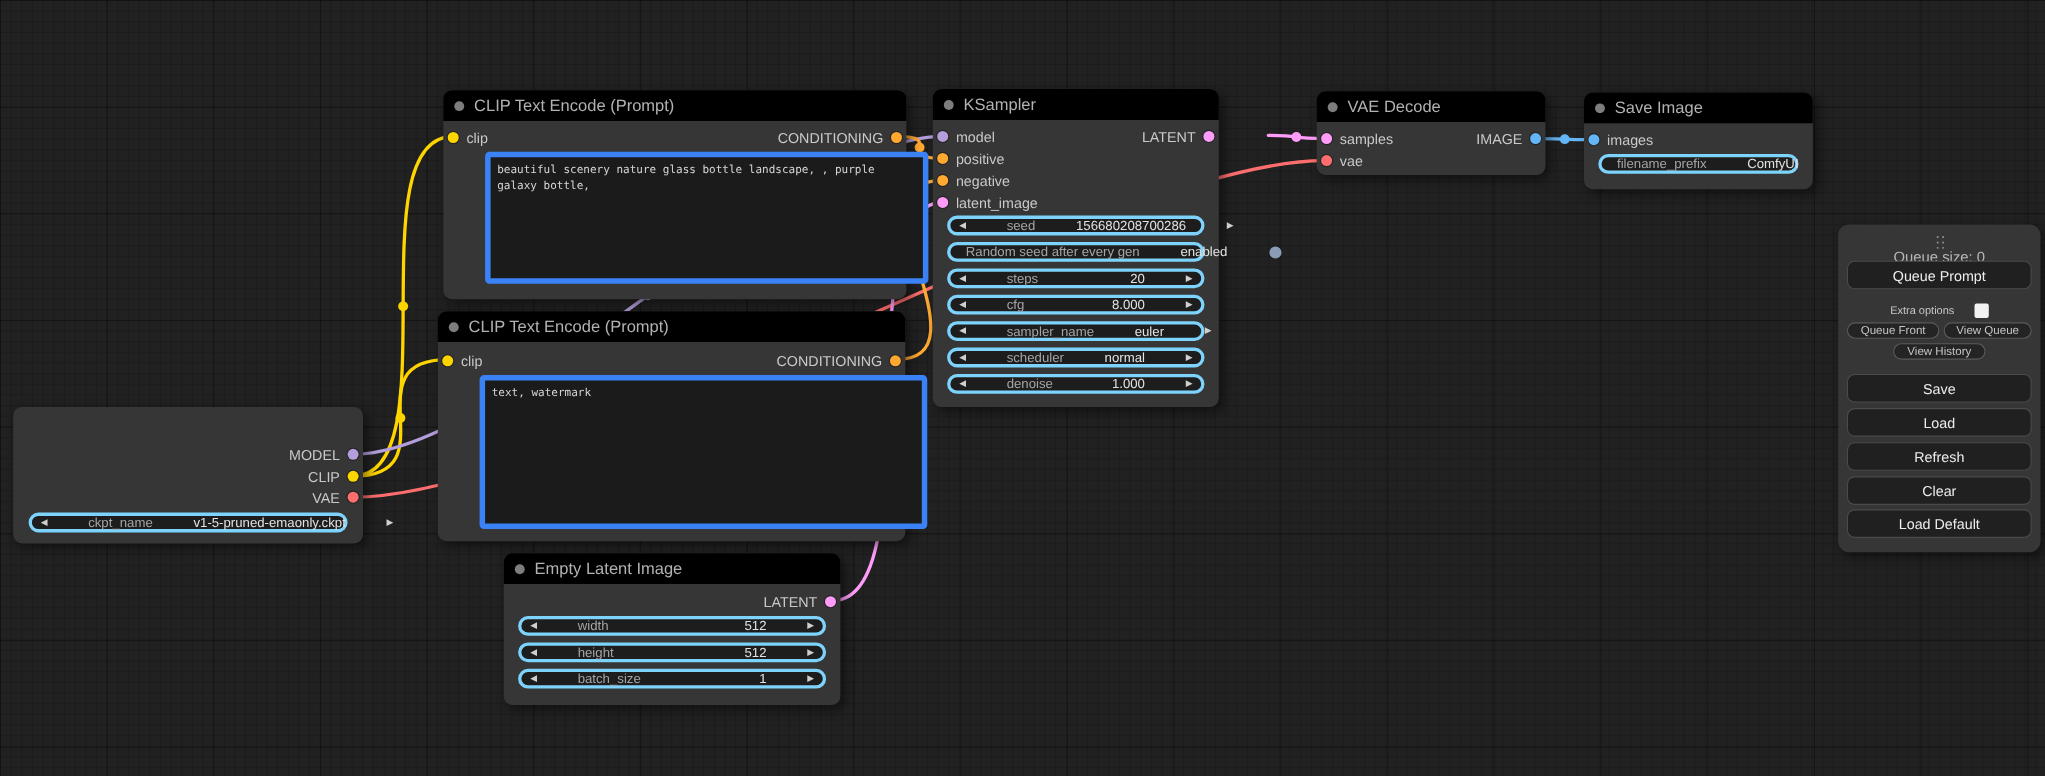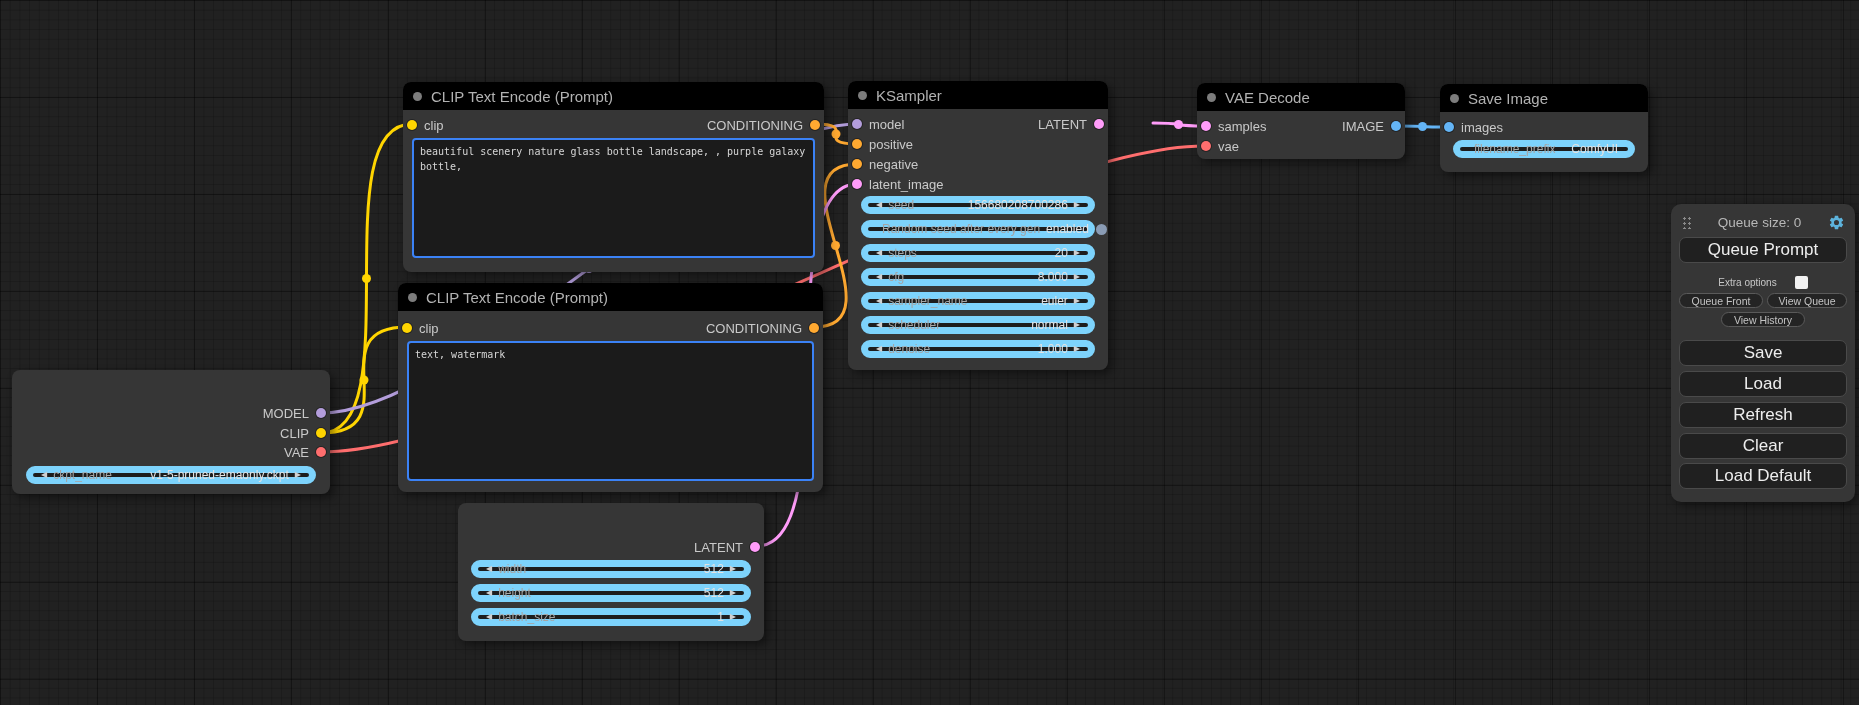--- a/index.html
+++ b/index.html
@@ -25,48 +25,48 @@
     font-size:15px;color:#b2b2b2;
   }
   .tdot{width:9px;height:9px;border-radius:50%;background:#7d7d7d;margin:0 9px 0 10px;flex:0 0 auto;}
   .prow{position:absolute;height:20px;display:flex;align-items:center;gap:7px;font-size:13px;color:#c9c9c9;}
   .prow.in{left:4px;}
   .prow.out{right:4px;justify-content:space-between;}
   .pin{width:10px;height:10px;border-radius:50%;flex:0 0 auto;box-shadow:0 0 0 1px rgba(0,0,0,.35);}
   .c-model{background:#B39DDB;} .c-clip{background:#FFD500;} .c-vae{background:#FF6E6E;}
   .c-cond{background:#FFA931;} .c-latent{background:#FF9CF9;} .c-image{background:#64B5F6;}
   .widget{
-    position:absolute;height:18px;background:#1d1d1d;border:7px solid #7dd3fc;border-radius:10px;
-    display:flex;align-items:center;font-size:12px;box-sizing:border-box;padding:0 8px;
+    position:absolute;height:18px;background:#1d1d1d;border:3px solid #7dd3fc;border-radius:10px;
+    display:flex;align-items:center;font-size:12px;box-sizing:border-box;padding:0 8px;gap:31px;
   }
   .warrow{font-size:8px;color:#cfcfcf;flex:0 0 auto;line-height:1;}
   .wlabel{color:#a5a5a5;margin:0 6px;white-space:nowrap;}
   .wvalue{color:#e2e2e2;margin-left:auto;padding-right:6px;white-space:nowrap;}
   .widget.no-arrows .wvalue{padding-right:2px;}
   .toggle{width:11px;height:11px;border-radius:50%;background:#8a9cb5;flex:0 0 auto;margin-left:5px;}
   .textbox{
-    position:absolute;background:#1b1b1b;border:2px solid #3b82f6;border-radius:4px;
+    position:absolute;background:#1b1b1b;border:5px solid #3b82f6;border-radius:4px;
     font-family:"DejaVu Sans Mono",monospace;font-size:10px;line-height:15px;color:#d6d6d6;
-    padding:4px 6px;box-sizing:border-box;white-space:pre-wrap;word-break:break-word;overflow:hidden;
+    padding:4px 6px;box-sizing:border-box;white-space:pre-wrap;word-break:break-word;overflow:hidden;margin-left:29px;
   }
   
   #queue-panel{
     position:absolute;left:1671px;top:204px;width:184px;height:298px;z-index:3;
     background:#363636;border-radius:10px;box-shadow:4px 4px 10px rgba(0,0,0,.45);
   }
   .qbtn{
     position:absolute;left:8px;right:8px;height:26px;background:#202020;border:1px solid #4a4a4a;
-    border-radius:7px;color:#ededed;font-size:17px;display:flex;align-items:center;justify-content:center;
+    border-radius:7px;color:#ededed;font-size:13px;display:flex;align-items:center;justify-content:center;
     box-sizing:border-box;
   }
   .qsmall{
     position:absolute;height:15px;background:#242424;border:1px solid #5a5a5a;border-radius:9px;
     color:#c4c4c4;font-size:10.5px;display:flex;align-items:center;justify-content:center;box-sizing:border-box;
   }
-  #queue-header{position:absolute;left:10px;right:10px;top:8px;height:20px;display:flex;align-items:center;}
+  #queue-header{position:absolute;left:10px;right:10px;top:8px;height:20px;display:flex;align-items:center;flex-direction:column;}
   #queue-size{flex:1;text-align:center;font-size:13.5px;color:#b8b8b8;}
   #drag-handle{width:10px;height:14px;
     background-image:radial-gradient(#8a8a8a 1.1px, transparent 1.3px);
     background-size:5px 5px;background-position:1px 1px;flex:0 0 auto;}
   #extra-row{position:absolute;left:0;right:0;top:70px;height:16px;display:flex;align-items:center;justify-content:center;gap:18px;
     font-size:10px;color:#c8c8c8;}
   #extra-checkbox{width:13px;height:13px;background:#f2f2f2;border-radius:2px;}
 </style>
 </head>
 <body>
@@ -143,20 +143,24 @@
       <span>clip</span>
     </div>
   <div class="prow out" style="top:35px;">
       <span>CONDITIONING</span>
       <span class="pin c-cond"></span>
     </div>
   <div class="textbox" style="left:9px;top:58px;width:407px;height:140px;">text, watermark</div>
 </div>
 
 <div class="node" style="left:458px;top:503px;width:306px;height:138px;">
+  <div class="ntitle">
+    <span class="tdot"></span>
+    <span>Empty Latent Image</span>
+  </div>
   <div class="prow out" style="top:34px;">
       <span>LATENT</span>
       <span class="pin c-latent"></span>
     </div>
   <div class="widget" style="left:13px;right:13px;top:57px;">
     <span class="warrow">◀</span>
     <span class="wlabel">width</span>
     <span class="wvalue">512</span>
     <span class="warrow">▶</span>
   </div>

